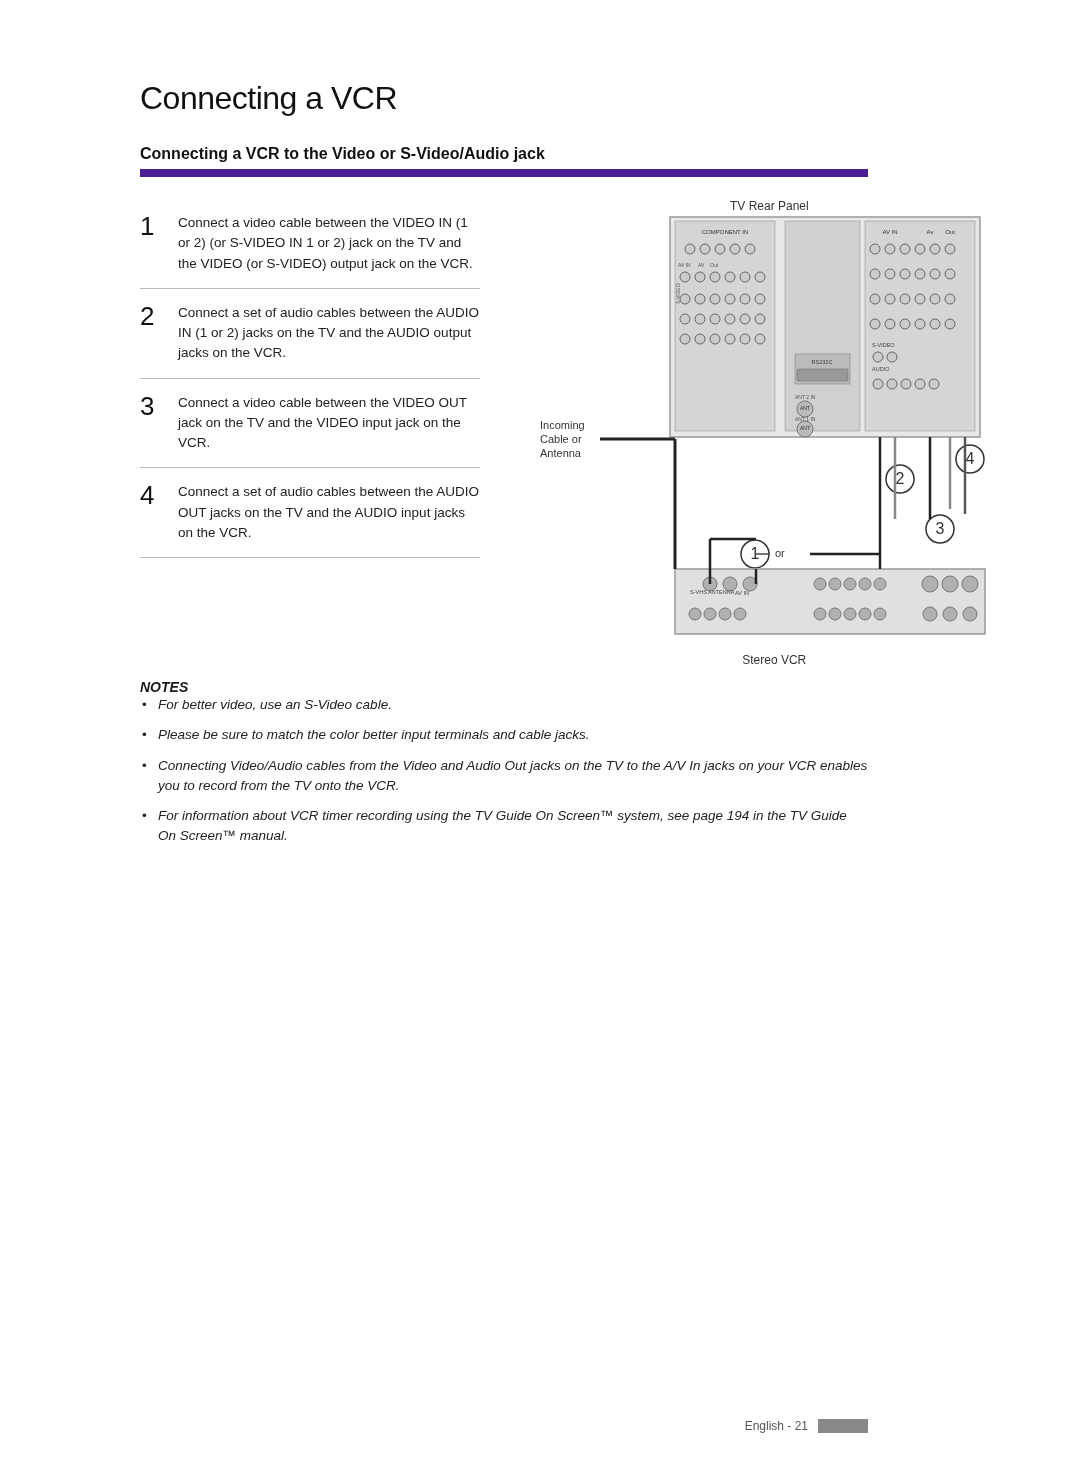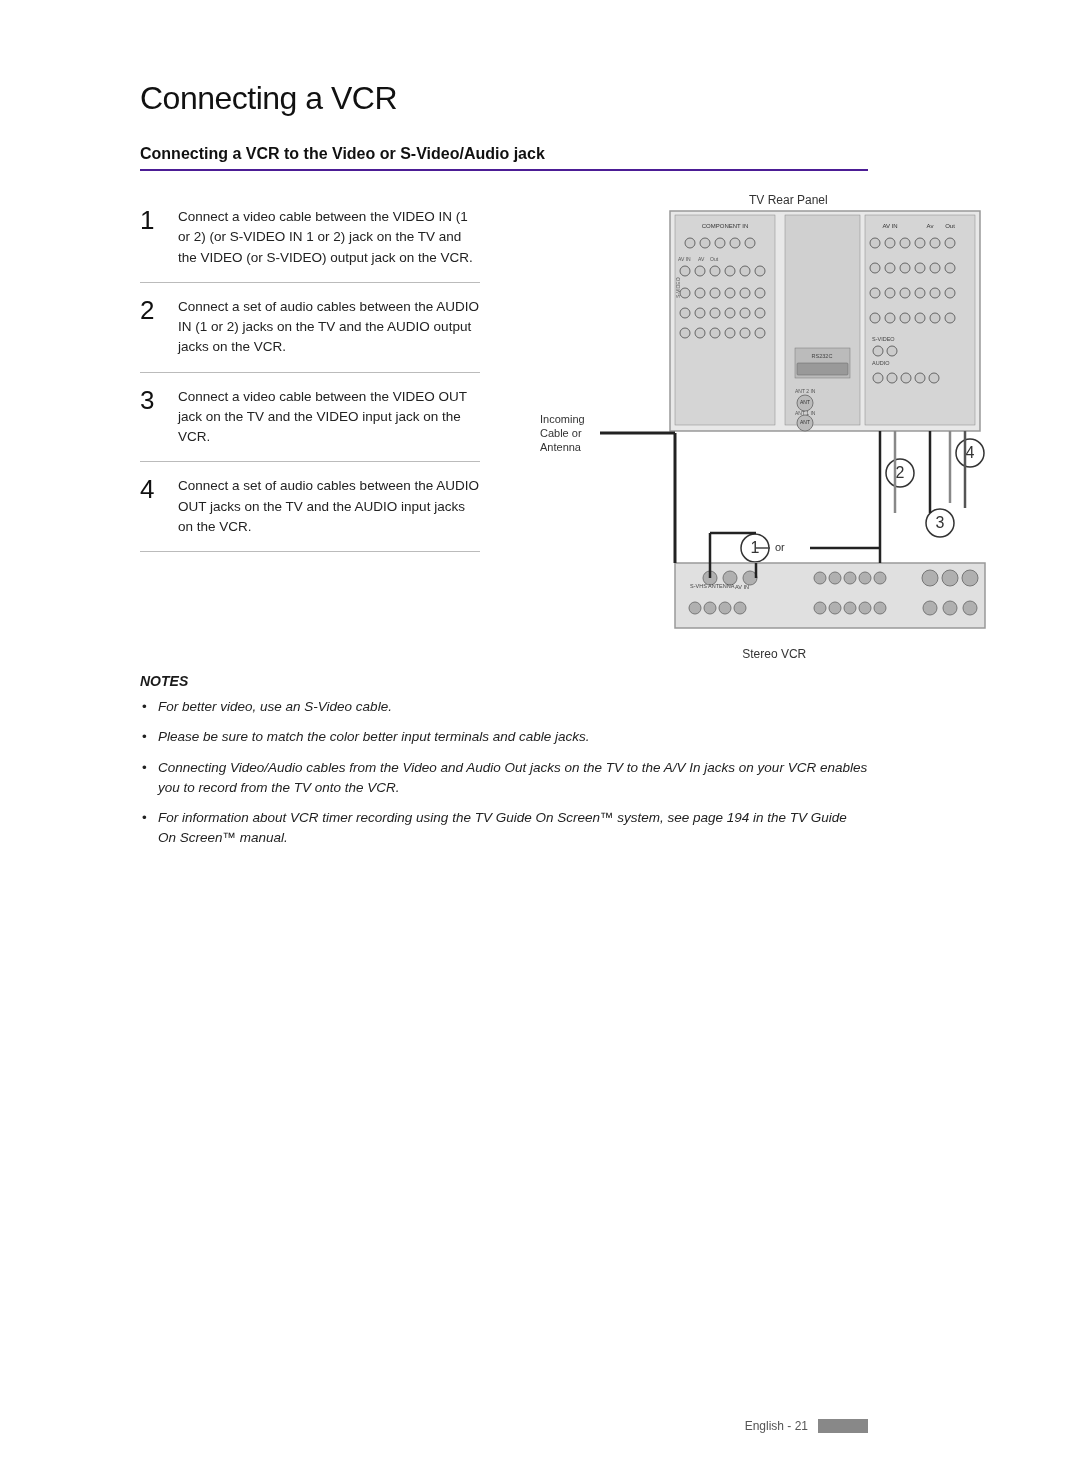--- a/index.html
+++ b/index.html
@@ -22,21 +22,21 @@
       font-weight: normal;
       color: #111;
       margin-bottom: 28px;
       letter-spacing: -0.5px;
     }
     .section-title {
       font-size: 16px;
       font-weight: bold;
       color: #111;
       margin-bottom: 22px;
-      border-bottom: 2px solid #4c1d95;
+      border-bottom: 8px solid #4c1d95;
       padding-bottom: 6px;
     }
     .content-area {
       display: flex;
       gap: 30px;
       margin-bottom: 30px;
     }
     .steps-column {
       width: 340px;
       flex-shrink: 0;
@@ -64,21 +64,21 @@
       position: relative;
     }
     
     .notes-section {
       margin-top: 20px;
     }
     .notes-title {
       font-size: 14px;
       font-weight: bold;
       font-style: italic;
-      margin-bottom: 8px;
+      margin-bottom: 0;
     }
     .notes-list {
       list-style: none;
       padding: 0;
     }
     .notes-list li {
       font-size: 13.5px;
       font-style: italic;
       color: #222;
       padding-left: 18px;
@@ -139,21 +139,21 @@
       <div class="step">
         <span class="step-number">4</span>
         <span class="step-text">Connect a set of audio cables between the AUDIO OUT jacks on the TV and the AUDIO input jacks on the VCR.</span>
       </div>
 
     </div>
 
     <div class="diagram-area">
       <div style="position:relative; width:490px; height:450px;">
 
-        <div style="position:absolute; top:0; left:220px; font-size:12px; color:#333;margin-left:19px;">TV Rear Panel</div>
+        <div style="position:absolute; top:0; left:220px; font-size:12px; color:#333;">TV Rear Panel</div>
 
         <svg viewBox="0 0 490 450" width="490" height="450" style="position:absolute;top:0;left:0;">
 
           <rect x="160" y="18" width="310" height="220" fill="#e8e8e8" stroke="#999" stroke-width="1.5"></rect>
 
           <rect x="165" y="22" width="100" height="210" fill="#d5d5d5" stroke="#888" stroke-width="0.5"></rect>
           <text x="215" y="35" text-anchor="middle" font-size="6" fill="#333">COMPONENT IN</text>
 
           <circle cx="180" cy="50" r="5" fill="#ccc" stroke="#666" stroke-width="1"></circle>
           <circle cx="195" cy="50" r="5" fill="#ccc" stroke="#666" stroke-width="1"></circle>

